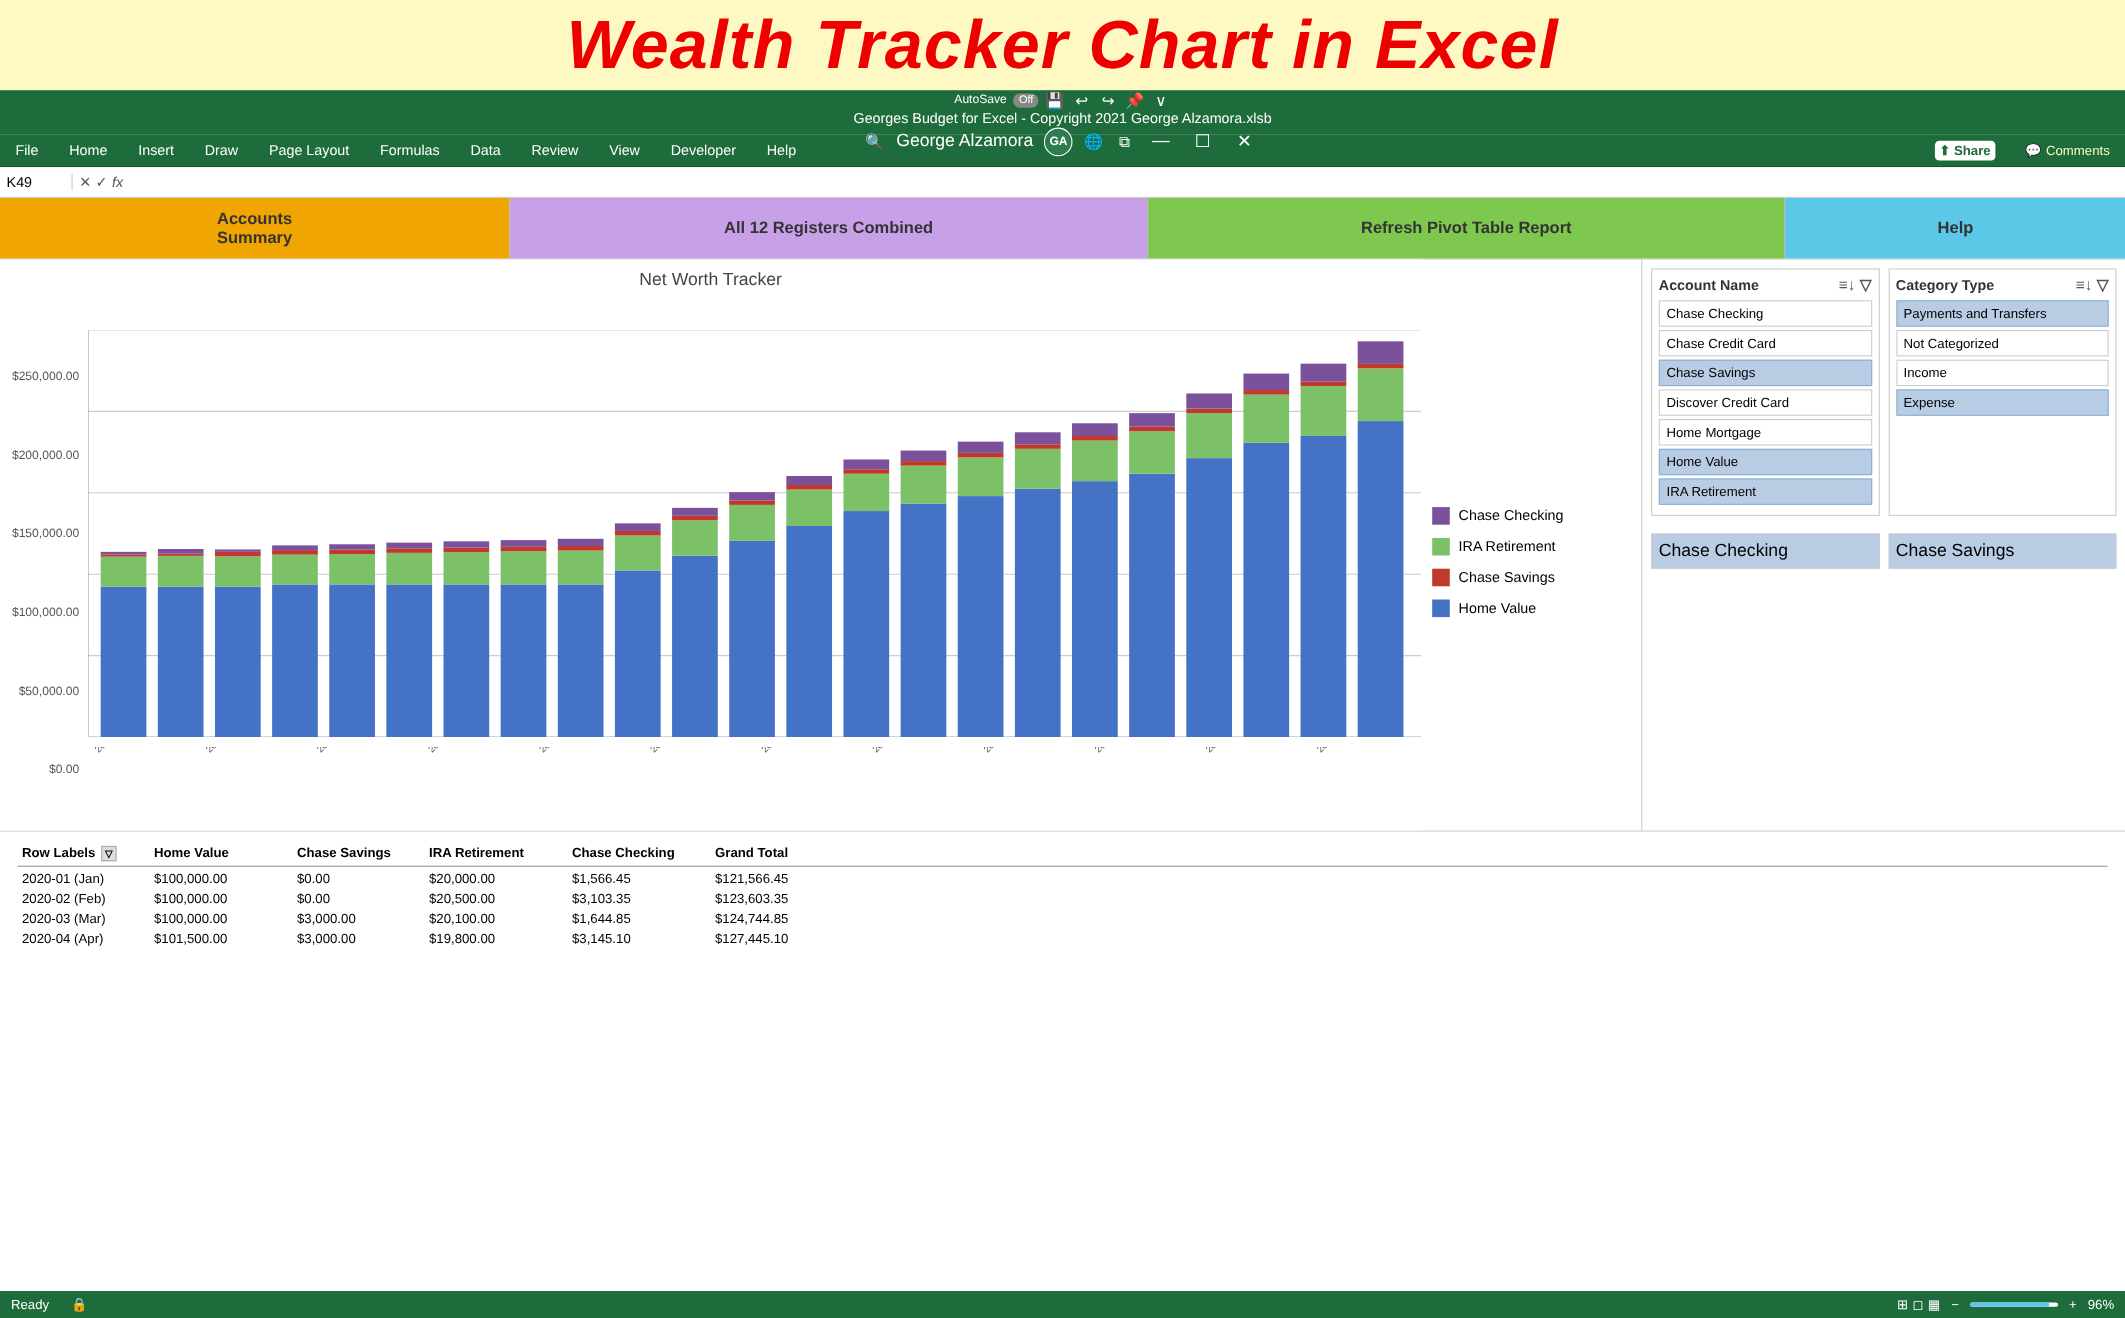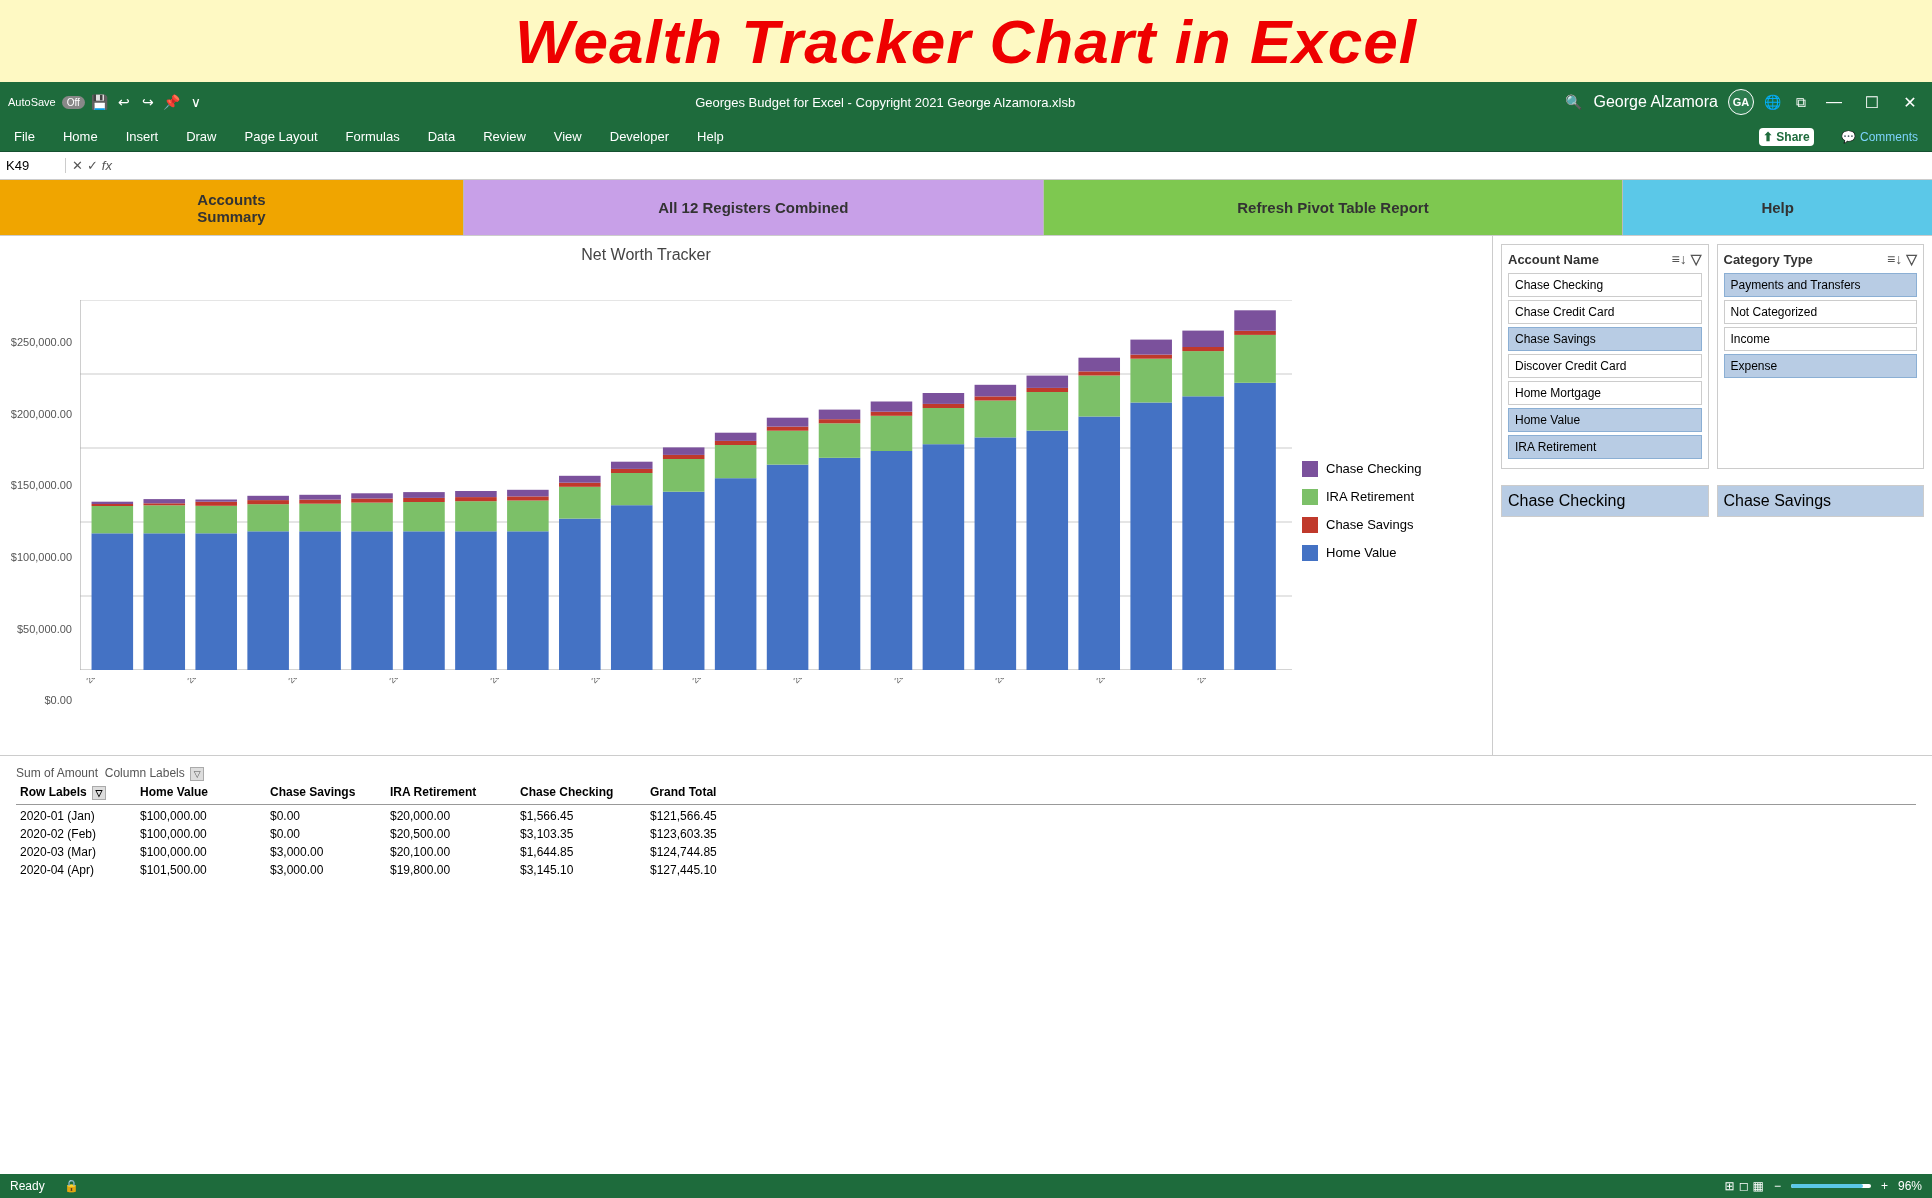--- a/index.html
+++ b/index.html
@@ -20,20 +20,21 @@
 
     
     .excel-titlebar {
       background: #1e6b3c;
       color: #fff;
       display: flex;
       align-items: center;
       height: 40px;
       padding: 0 8px;
       font-size: 12px;
+      flex-direction: column;
     }
     .titlebar-left { display: flex; align-items: center; gap: 6px; }
     .titlebar-center { flex: 1; text-align: center; font-size: 13px; }
     .titlebar-right { display: flex; align-items: center; gap: 10px; }
     .autosave-toggle { background: #888; border-radius: 8px; padding: 1px 5px; font-size: 10px; color: #fff; }
     .titlebar-icon { width: 18px; height: 18px; display: inline-flex; align-items: center; justify-content: center; font-size: 14px; cursor: pointer; }
     .window-btn { width: 28px; height: 28px; display: inline-flex; align-items: center; justify-content: center; font-size: 16px; cursor: pointer; }
     .user-avatar { background: #2d7d50; border: 1px solid #fff; border-radius: 50%; width: 26px; height: 26px; display: inline-flex; align-items: center; justify-content: center; font-size: 11px; font-weight: bold; }
 
     
@@ -44,21 +45,21 @@
       align-items: center;
       height: 30px;
       padding: 0 10px;
       font-size: 13px;
       gap: 20px;
       border-bottom: 1px solid #155030;
     }
     .ribbon-menu span { cursor: pointer; padding: 2px 4px; }
     .ribbon-right { margin-left: auto; display: flex; gap: 24px; }
     .share-btn { background: #fff; color: #1e6b3c; border-radius: 4px; padding: 2px 10px; font-size: 12px; font-weight: 600; cursor: pointer; }
-    .comments-btn { color: #7dd3fc; font-size: 12px; cursor: pointer; }
+    .comments-btn { color: #fef9c3; font-size: 12px; cursor: pointer; }
 
     
     .formula-bar {
       background: #fff;
       border-bottom: 1px solid #ccc;
       display: flex;
       align-items: center;
       height: 28px;
       padding: 0 6px;
       gap: 6px;
@@ -626,25 +627,20 @@
         <span>Chase Checking</span>
       </div>
       <div style="flex:1; border:1px solid #ccc; padding:6px; background:#b8cce4;">
         <span>Chase Savings</span>
       </div>
     </div>
   </div>
 </div>
 
 <div class="bottom-area">
-  <div class="pivot-label">
-    <span>Sum of Amount</span>&nbsp;
-    <span>Column Labels</span>
-    <span class="filter-icon-small">▽</span>
-  </div>
   <div class="table-header-row">
     <div class="col-row-labels">
       Row Labels
       <span class="filter-icon-small">▽</span>
     </div>
     <div class="col-home-value">Home Value</div>
     <div class="col-chase-savings">Chase Savings</div>
     <div class="col-ira">IRA Retirement</div>
     <div class="col-chase-checking">Chase Checking</div>
     <div class="col-grand-total">Grand Total</div>

